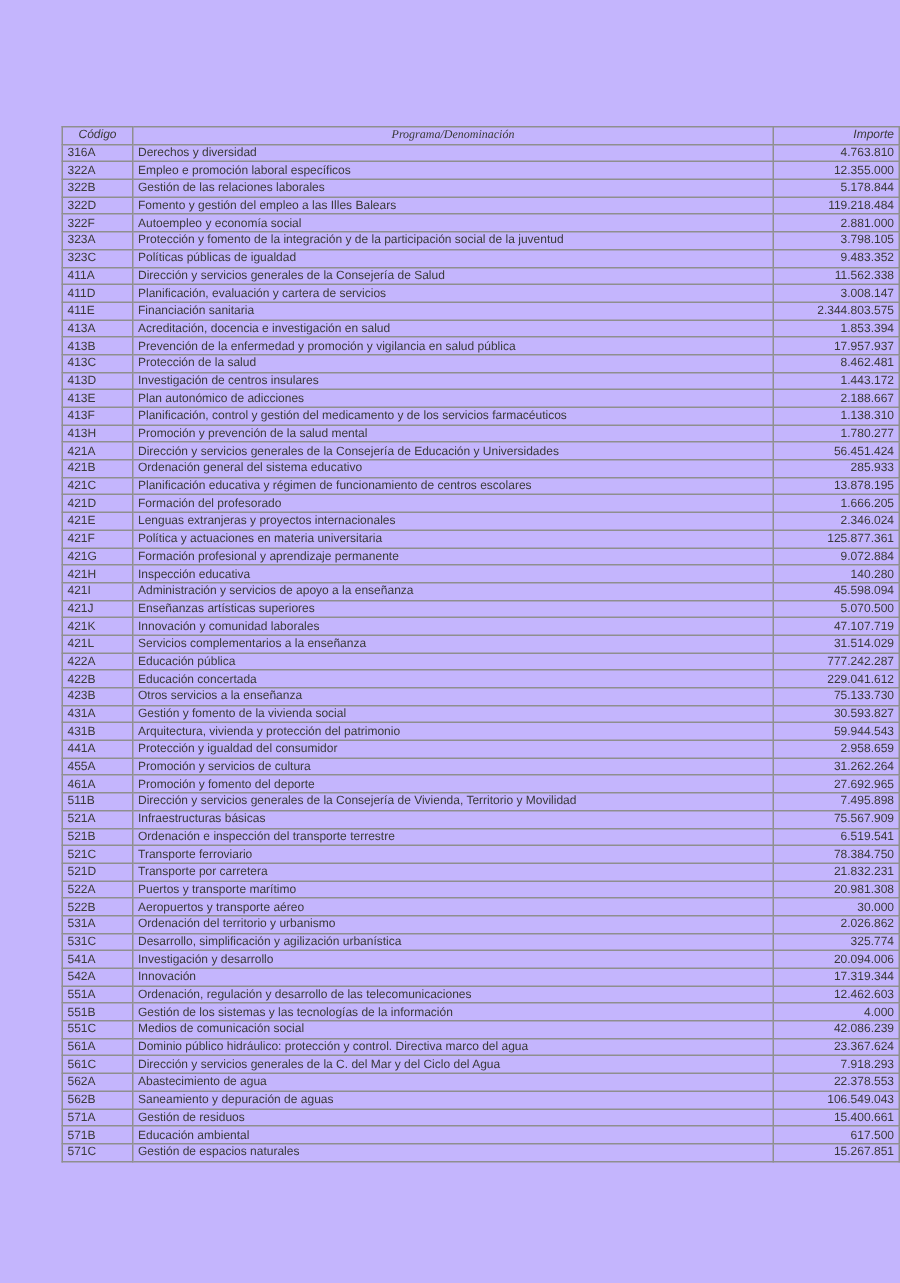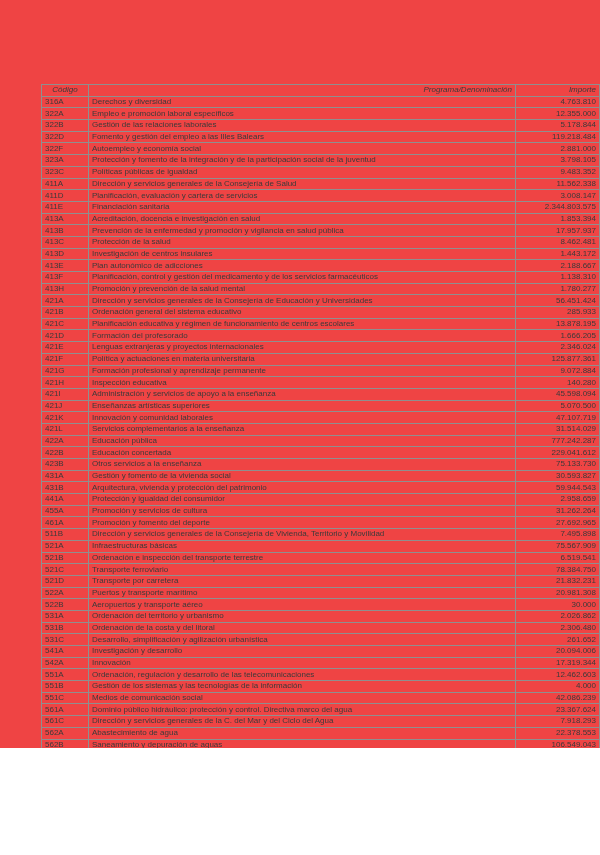--- a/index.html
+++ b/index.html
@@ -6,22 +6,22 @@
     margin: 0;
     padding: 0;
     background: #ffffff;
     width: 600px;
     height: 855px;
     font-family: "Liberation Sans", sans-serif;
   }
   .page {
     position: relative;
     width: 600px;
-    height: 748px;
-    background: #ef4444;
+    height: 855px;
+    background: #c4b5fd;
     overflow: hidden;
   }
   table.budget {
     position: absolute;
     left: 41px;
     top: 84px;
     width: 537px;
     border-collapse: collapse;
     table-layout: fixed;
     font-size: 8px;
@@ -36,21 +36,21 @@
     white-space: nowrap;
     font-weight: normal;
   }
   table.budget thead th {
     font-style: italic;
   }
   .col-code   { width: 40px;  text-align: left; padding-left: 6px; }
   .col-name   { width: 420px; text-align: left; padding-left: 5px; }
   .col-amount { width: 77px;  text-align: right; padding-right: 4px; }
   th.col-code { text-align: center; padding-left: 3px; }
-  th.col-name { text-align: right; }
+  th.col-name { text-align: center; font-family: Liberation Serif, serif; }
   th.col-amount { }
 </style>
 </head>
 <body>
 
 <div class="page">
   <table class="budget">
     <thead>
       <tr>
         <th class="col-code">Código</th>
@@ -278,28 +278,23 @@
           <td class="col-code">522B</td>
           <td class="col-name">Aeropuertos y transporte aéreo</td>
           <td class="col-amount">30.000</td>
         </tr>
         <tr>
           <td class="col-code">531A</td>
           <td class="col-name">Ordenación del territorio y urbanismo</td>
           <td class="col-amount">2.026.862</td>
         </tr>
         <tr>
-          <td class="col-code">531B</td>
-          <td class="col-name">Ordenación de la costa y del litoral</td>
-          <td class="col-amount">2.306.480</td>
-        </tr>
-        <tr>
           <td class="col-code">531C</td>
           <td class="col-name">Desarrollo, simplificación y agilización urbanística</td>
-          <td class="col-amount">261.652</td>
+          <td class="col-amount">325.774</td>
         </tr>
         <tr>
           <td class="col-code">541A</td>
           <td class="col-name">Investigación y desarrollo</td>
           <td class="col-amount">20.094.006</td>
         </tr>
         <tr>
           <td class="col-code">542A</td>
           <td class="col-name">Innovación</td>
           <td class="col-amount">17.319.344</td>

